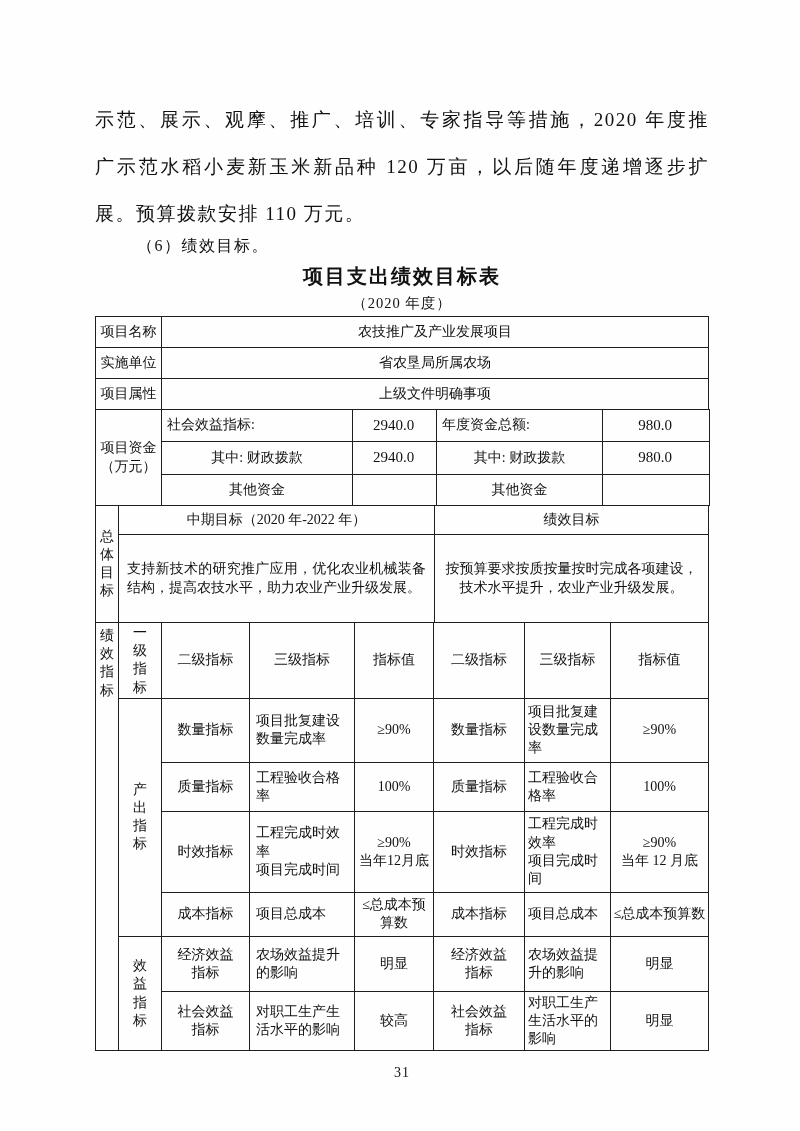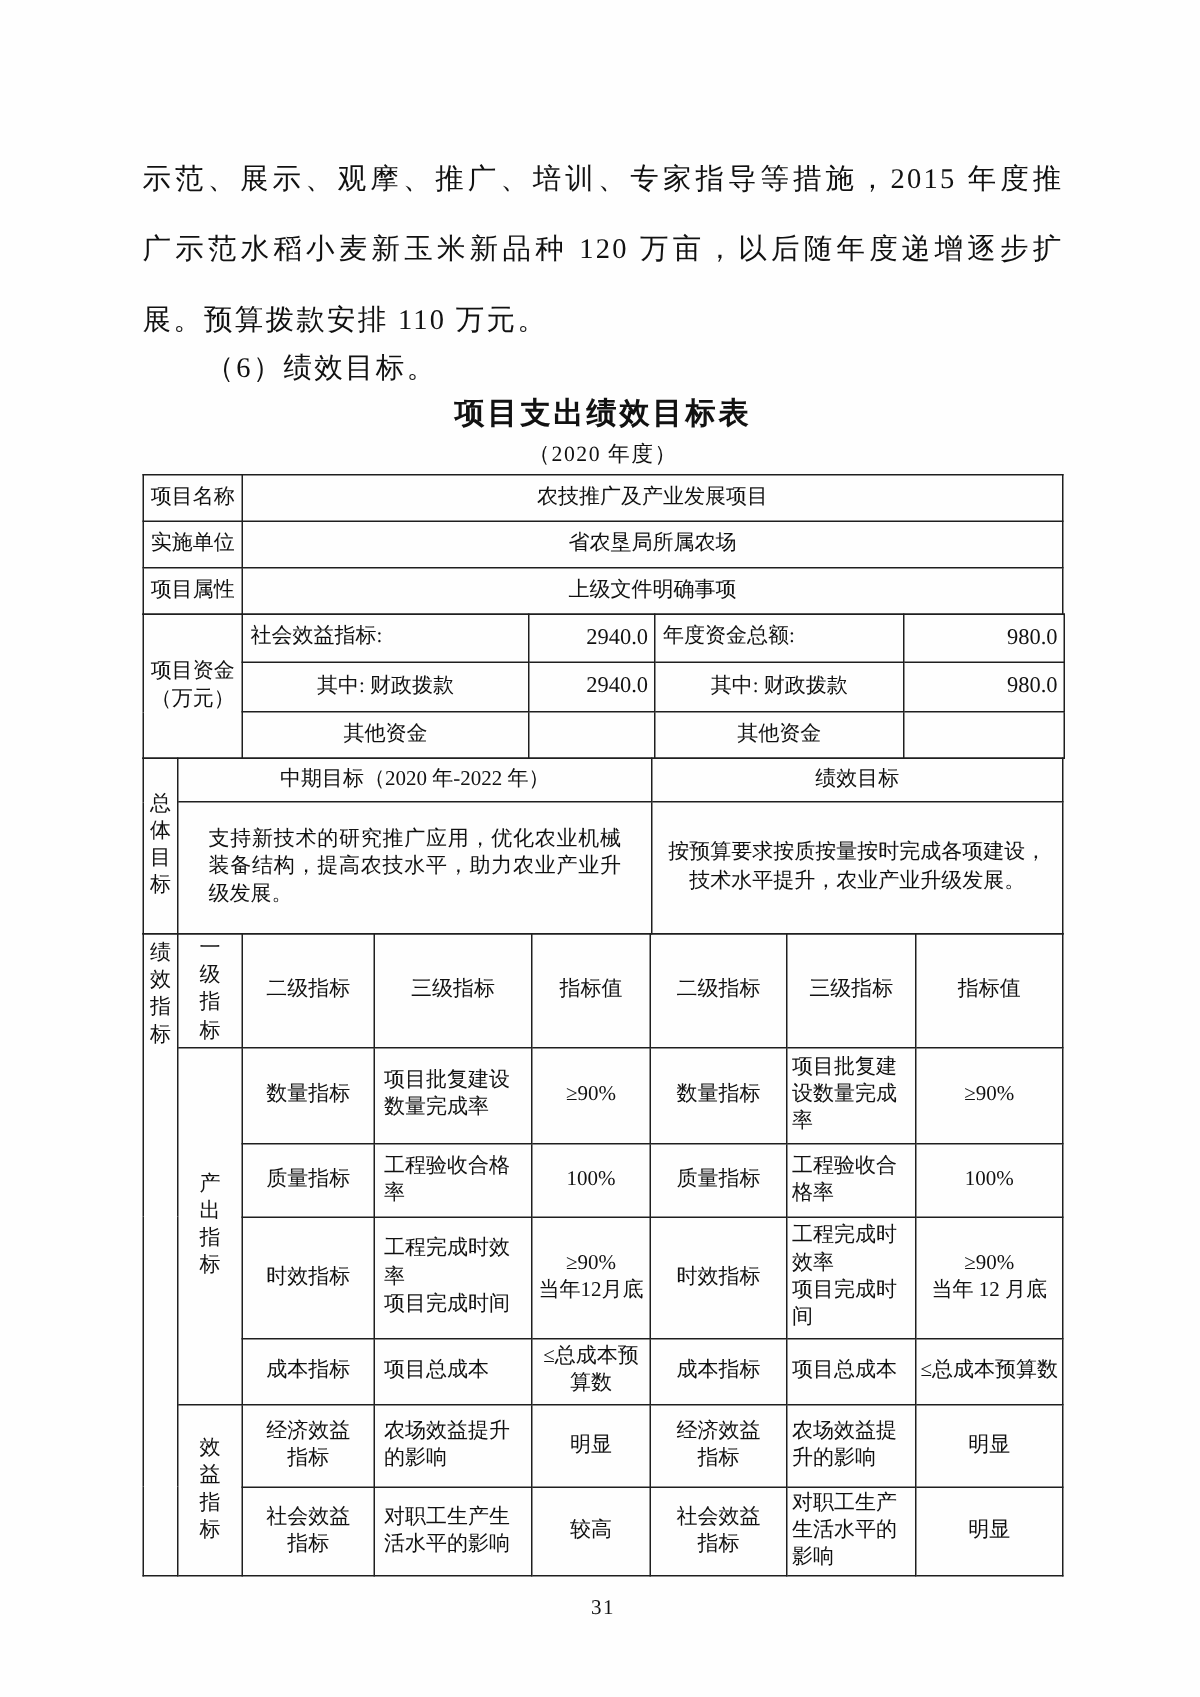--- a/index.html
+++ b/index.html
@@ -7,59 +7,59 @@
     width:800px;height:1131px;background:#fefefe;position:relative;
     font-family:"Liberation Serif","DejaVu Serif",serif;color:#111;
     overflow:hidden;
   }
   .content{margin-left:95px;width:614px;padding-top:96px;}
   .para-line{
     font-size:19px;line-height:47px;letter-spacing:1.5px;white-space:nowrap;
   }
   .jfy{text-align:justify;text-align-last:justify;white-space:normal;height:47px;overflow:hidden;}
   .item-heading{
-    font-size:19px;line-height:33px;letter-spacing:1.5px;text-indent:42px;margin-top:-8px;
+    font-size:16px;line-height:33px;letter-spacing:1.5px;text-indent:42px;margin-top:-8px;
   }
   .tbl-title{
     font-family:Liberation Serif, serif;font-weight:bold;
     font-size:20px;line-height:28px;text-align:center;letter-spacing:2px;
   }
   .tbl-subtitle{font-size:14.5px;line-height:26px;text-align:center;letter-spacing:1px;}
   table.t{
     border-collapse:collapse;table-layout:fixed;width:614px;
     font-size:14px;color:#111;
   }
   table.t + table.t{margin-top:-1px;}
   table.t td{
     border:1px solid #1f1f1f;padding:1px 2px;vertical-align:middle;
     line-height:1.3;overflow:hidden;
   }
   .c{text-align:center;}
   .l{text-align:left;padding-left:5px !important;}
-  .r{text-align:right;padding-right:4px !important;font-size:15px;}
+  .r{text-align:center;padding-right:4px !important;font-size:15px;}
   .pre{white-space:pre-line;}
   .vcell{word-break:break-all;text-align:center;line-height:28px;padding:2px 0 !important;}
   .vtop{vertical-align:top !important;padding-top:4px !important;}
-  .goal-left{text-align:justify;padding:2px 20px !important;}
+  .goal-left{text-align:justify;padding:2px 8px !important;}
   .goal-right{text-align:center;padding:14px 4px !important;}
   .l3{text-align:left;padding:2px 8px 2px 6px !important;}
   .l3r{text-align:left;padding:2px 3px !important;}
   .g2{padding:1px 14px !important;}
   .h29{height:29px;} .h31{height:31px;} .h32{height:32px;} .h33{height:33px;}
   .h39{height:39px;} .h44{height:44px;} .h49{height:49px;} .h55{height:55px;}
   .h58{height:58px;} .h64{height:64px;} .h81{height:81px;} .h88{height:88px;}
   .page-num{width:614px;text-align:center;font-size:14px;margin-top:14px;letter-spacing:1px;}
 </style>
 </head>
 <body>
 
 <div class="page">
   <div class="content">
 
-    <div class="para-line jfy">示范、展示、观摩、推广、培训、专家指导等措施，2015 年度推</div>
+    <div class="para-line jfy">示范、展示、观摩、推广、培训、专家指导等措施，2020 年度推</div>
     <div class="para-line jfy">广示范水稻小麦新玉米新品种 120 万亩，以后随年度递增逐步扩</div>
     <div class="para-line">展。预算拨款安排 110 万元。</div>
     <div class="item-heading">（6）绩效目标。</div>
 
     <div class="tbl-title">项目支出绩效目标表</div>
     <div class="tbl-subtitle">（2020 年度）</div>
 
     <table class="t">
       <colgroup>
           <col style="width:66px">

